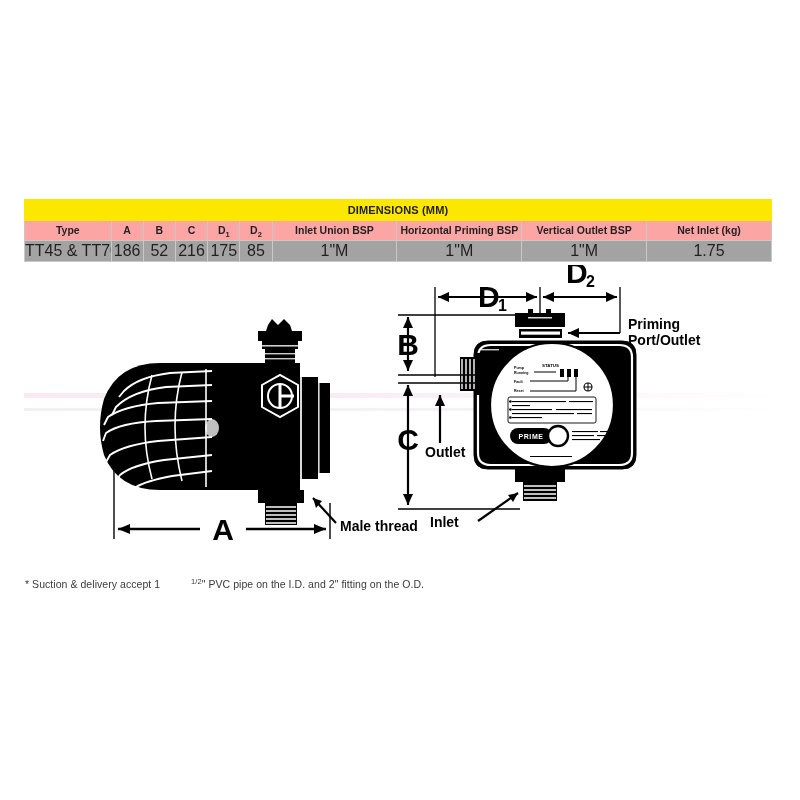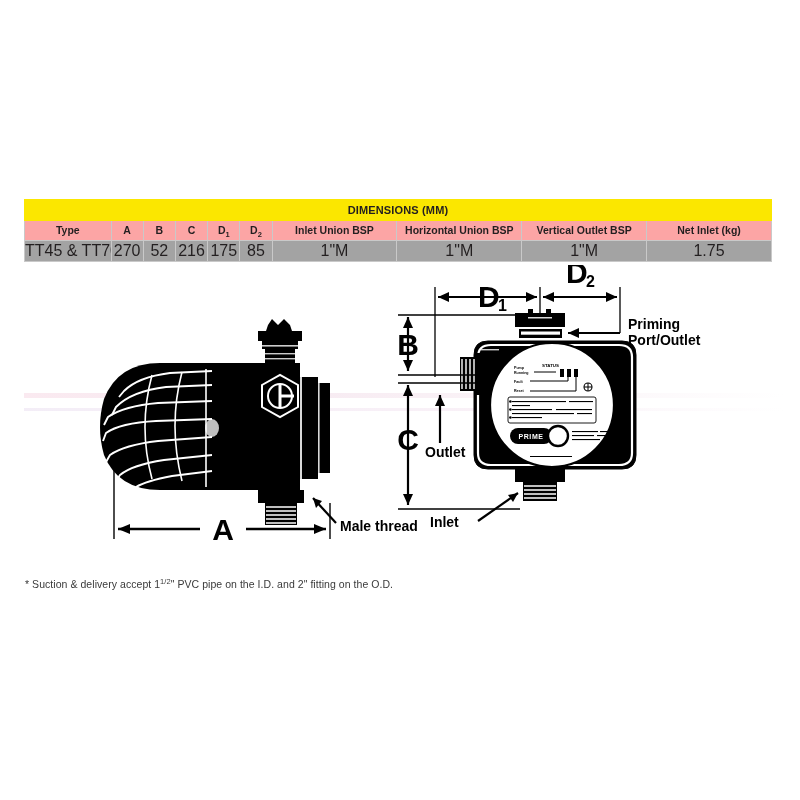--- a/index.html
+++ b/index.html
@@ -67,21 +67,21 @@
 
   
   #footnote {
     position: absolute;
     left: 25px; top: 578px;
     font-size: 10.5px;
     color: #3a3a3a;
     letter-spacing: 0.05px;
     white-space: nowrap;
   }
-  #footnote .fr { font-size: 7.5px; vertical-align: super; line-height:0; }
+  #footnote .fr { font-size: 7.5px; vertical-align: super; line-height:0;margin-left:31px; }
   #ghost-band1 {
     position:absolute; left:24px; top:393px; width:760px; height:5px;
     background: linear-gradient(90deg,#f6d8e4 0%, #f1dce8 40%, #ffffff 100%);
     opacity:.55;
   }
   #ghost-band2 {
     position:absolute; left:24px; top:408px; width:760px; height:3px;
     background: linear-gradient(90deg,#e8dcef 0%, #f3e2ef 60%, #ffffff 100%);
     opacity:.5;
   }
@@ -127,27 +127,27 @@
           <td colspan="10">DIMENSIONS (MM)</td>
         </tr>
         <tr class="head-row">
           <td>Type</td>
           <td>A</td>
           <td>B</td>
           <td>C</td>
           <td>D<span class="sub">1</span></td>
           <td>D<span class="sub">2</span></td>
           <td>Inlet Union BSP</td>
-          <td>Horizontal Union BSP</td>
+          <td>Horizontal Priming BSP</td>
           <td>Vertical Outlet BSP</td>
           <td>Net Inlet (kg)</td>
         </tr>
         <tr class="data-row">
           <td class="col-type">TT45 &amp; TT70</td>
-          <td>270</td>
+          <td>186</td>
           <td>52</td>
           <td>216</td>
           <td>175</td>
           <td>85</td>
           <td>1"M</td>
           <td>1"M</td>
           <td>1"M</td>
           <td>1.75</td>
         </tr>
       </tbody>

